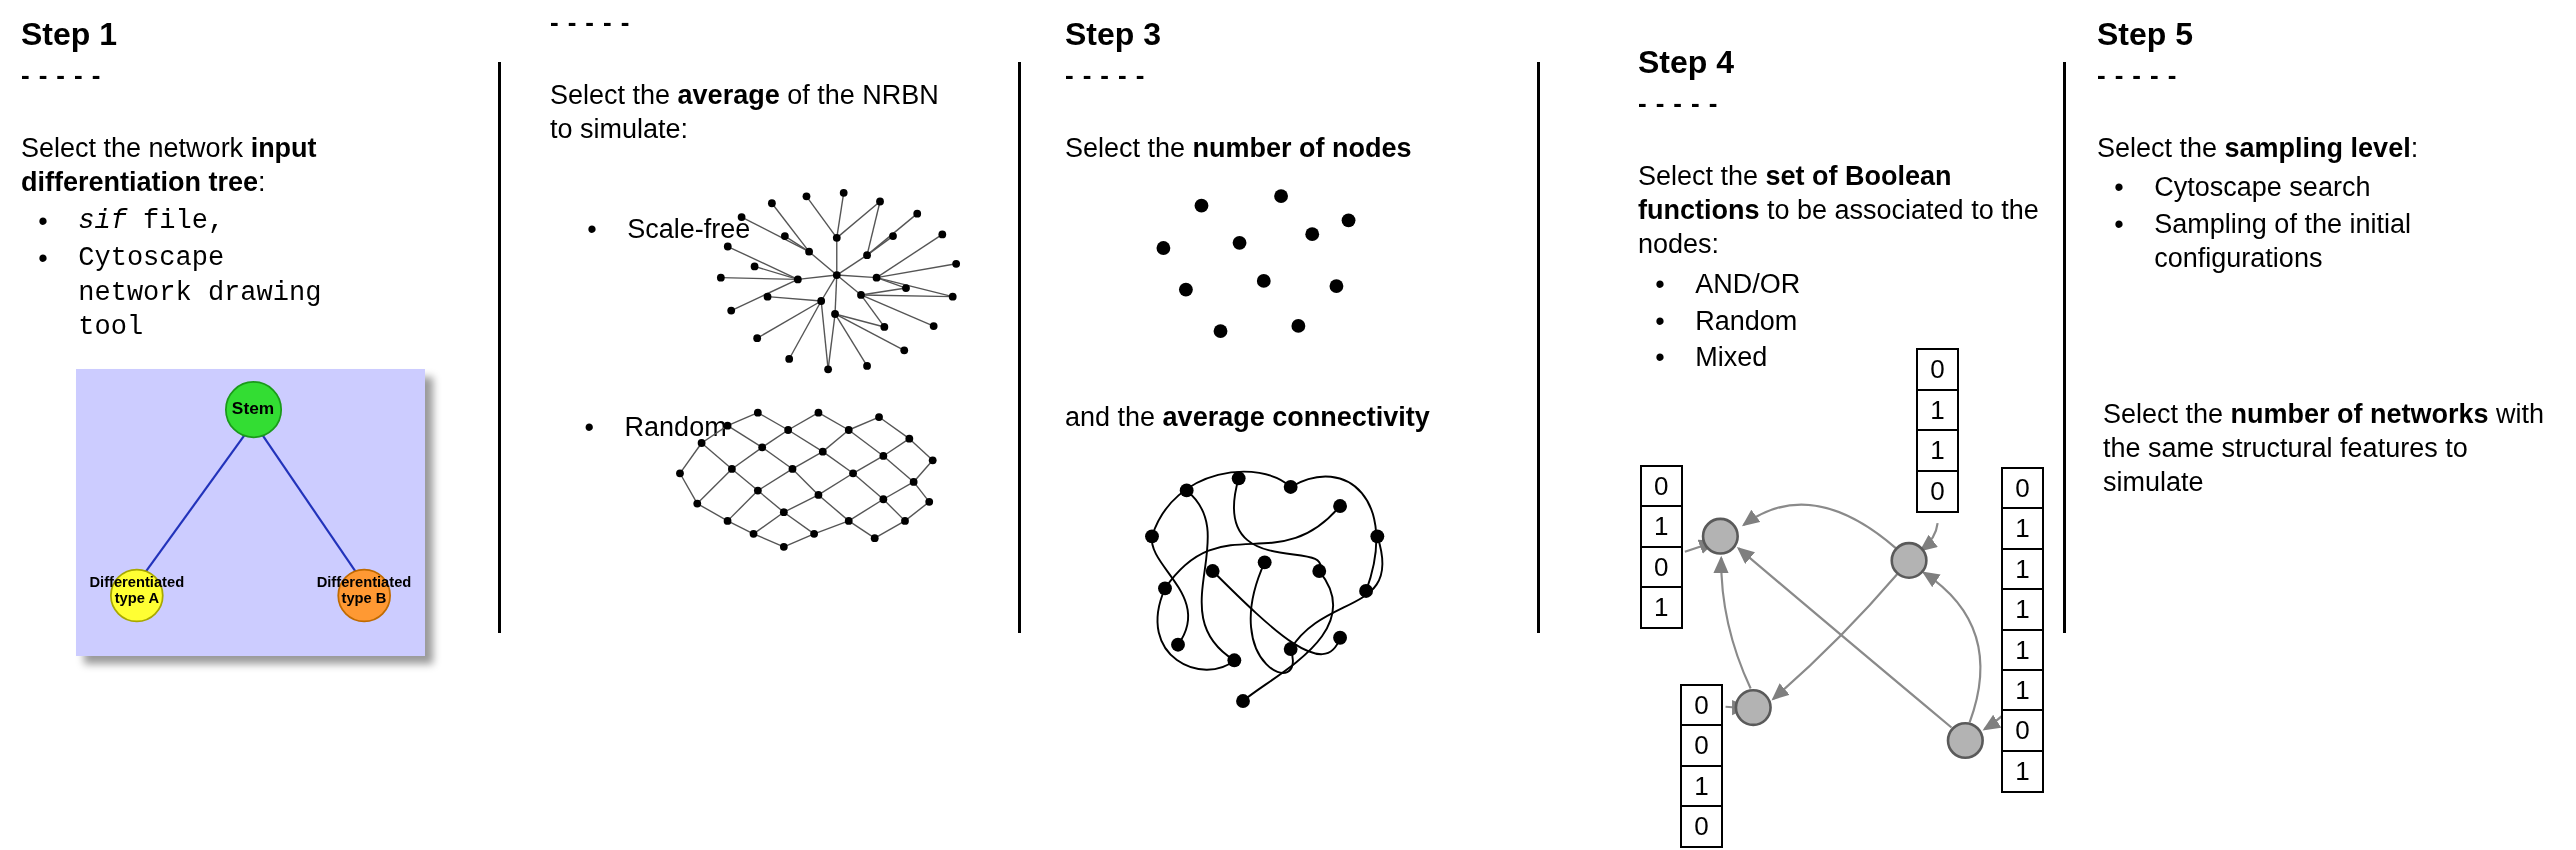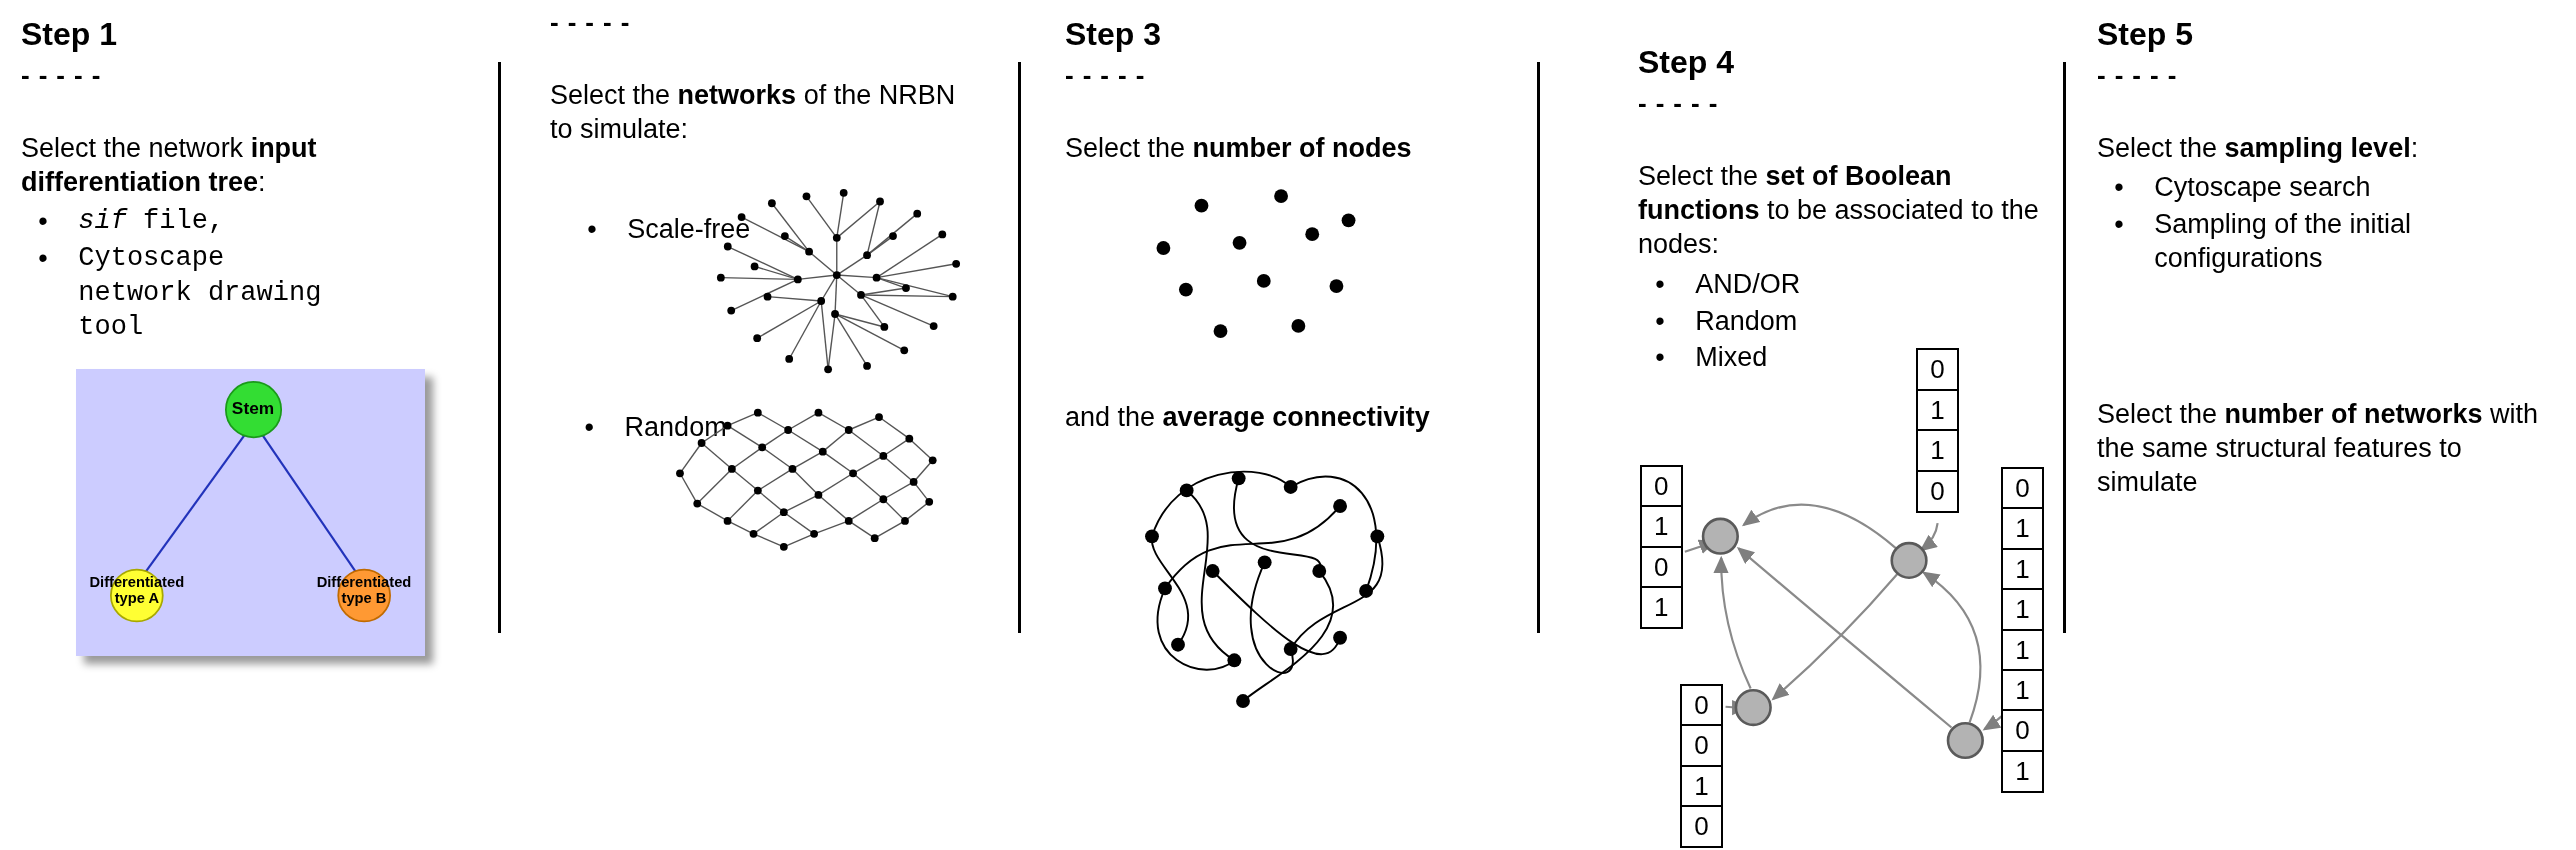--- a/index.html
+++ b/index.html
@@ -19,21 +19,21 @@
   #vdiv1 { left:498px; } #vdiv2 { left:1018px; } #vdiv3 { left:1537px; } #vdiv4 { left:2063px; }
 
   .step-title { font-size:32px; font-weight:bold; padding-top:15.6px; }
   .dashes { font-size:26px; font-weight:bold; margin-top:7px; letter-spacing:0.9px; }
 
   .para { font-size:27px; line-height:1.27; margin-top:40px; }
   .para b { font-weight:bold; }
   #col2 .para { max-width:415px; }
   #col4 .para { max-width:433px; }
   #col5 .para { max-width:454px; }
-  .para2 { margin-top:121px; }
+  .para2 { margin-top:121px;margin-left:6px; }
 
   .bullets { margin-top:5.2px; }
   .bullet { display:grid; grid-template-columns:40px 1fr; font-size:27px; line-height:1.27; padding-left:17.3px; margin-top:2.6px; }
   .bullet::before { content:"\2022"; }
   #col1 .btxt { max-width:275px;font-family:Liberation Mono, monospace; }
   #col5 .btxt { max-width:346px; }
 
   .abs { position:absolute; }
 
   
@@ -89,21 +89,21 @@
 type A</div>
     <div class="tree-label" id="typeb-label">Differentiated
 type B</div>
   </div>
 </div>
 
 <div class="vdiv" id="vdiv1"></div>
 
 <div class="col" id="col2">
   <div class="dashes">- - - - -</div>
-  <p class="para"><span>Select the </span><b>networks</b><span> of the NRBN to simulate:</span></p>
+  <p class="para"><span>Select the </span><b>average</b><span> of the NRBN to simulate:</span></p>
 
   <div class="bullet abs" style="left:20px; top:209px;">
     <span class="btxt">Scale-free</span>
   </div>
   <svg class="abs" style="left:157px; top:184px;" width="263" height="202" viewBox="0 0 304 233" id="g-scalefree">
       <line x1="150" y1="105" x2="118" y2="78" stroke="#555" stroke-width="1.6"></line>
       <line x1="150" y1="105" x2="185" y2="82" stroke="#555" stroke-width="1.6"></line>
       <line x1="150" y1="105" x2="132" y2="135" stroke="#555" stroke-width="1.6"></line>
       <line x1="150" y1="105" x2="178" y2="128" stroke="#555" stroke-width="1.6"></line>
       <line x1="150" y1="105" x2="105" y2="110" stroke="#555" stroke-width="1.6"></line>

